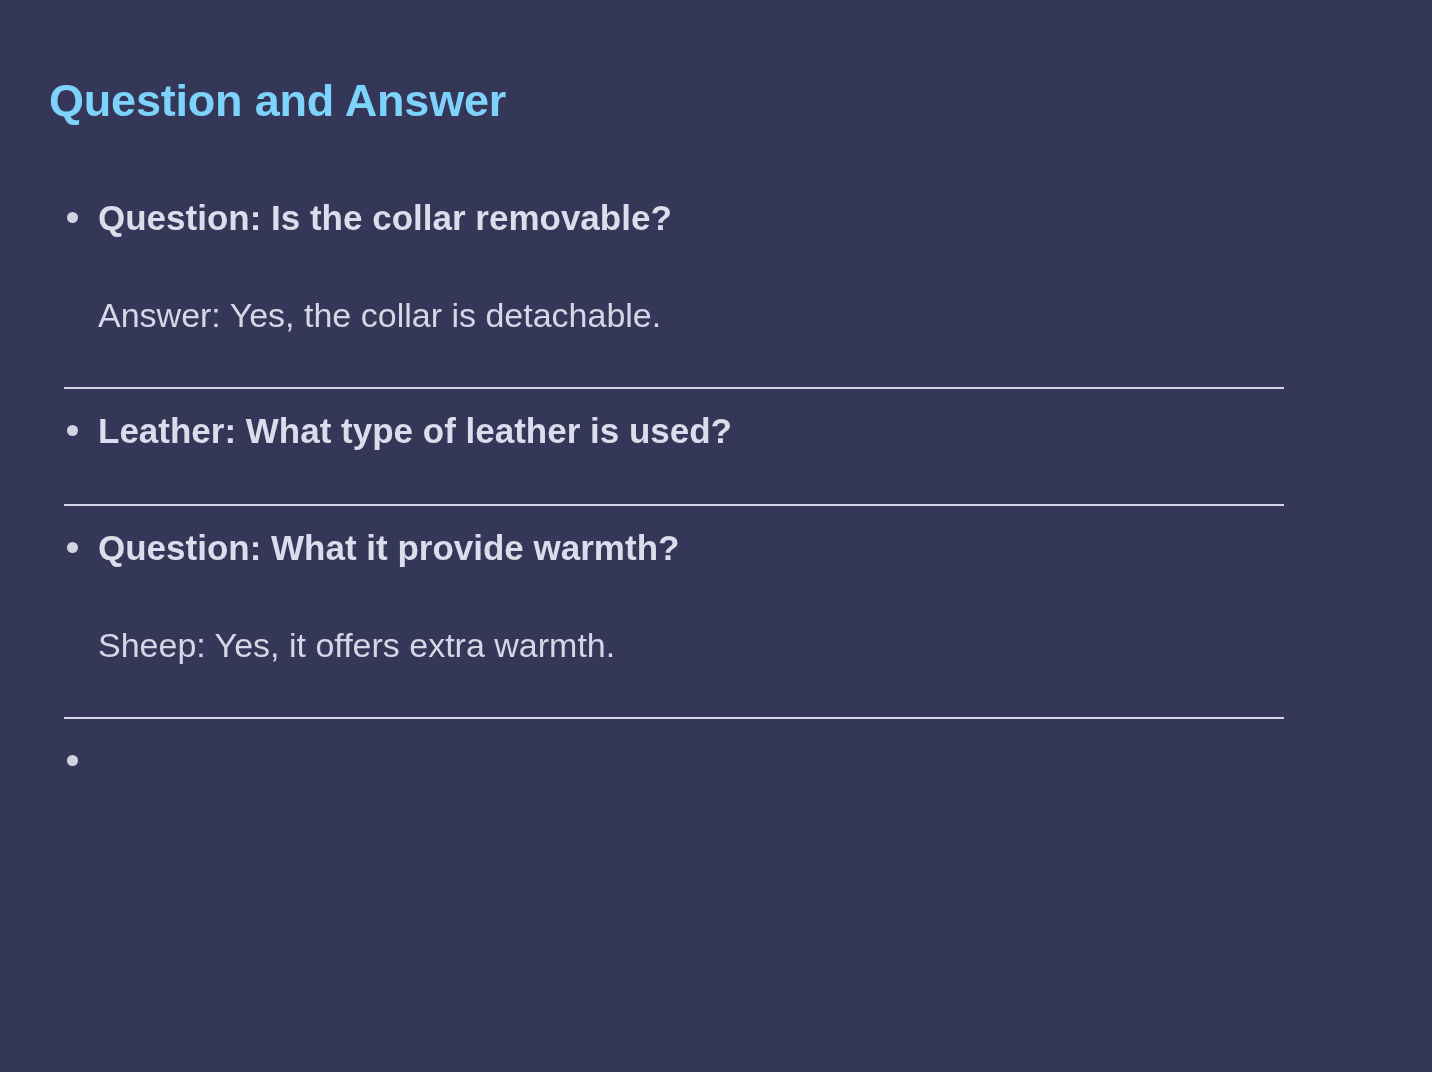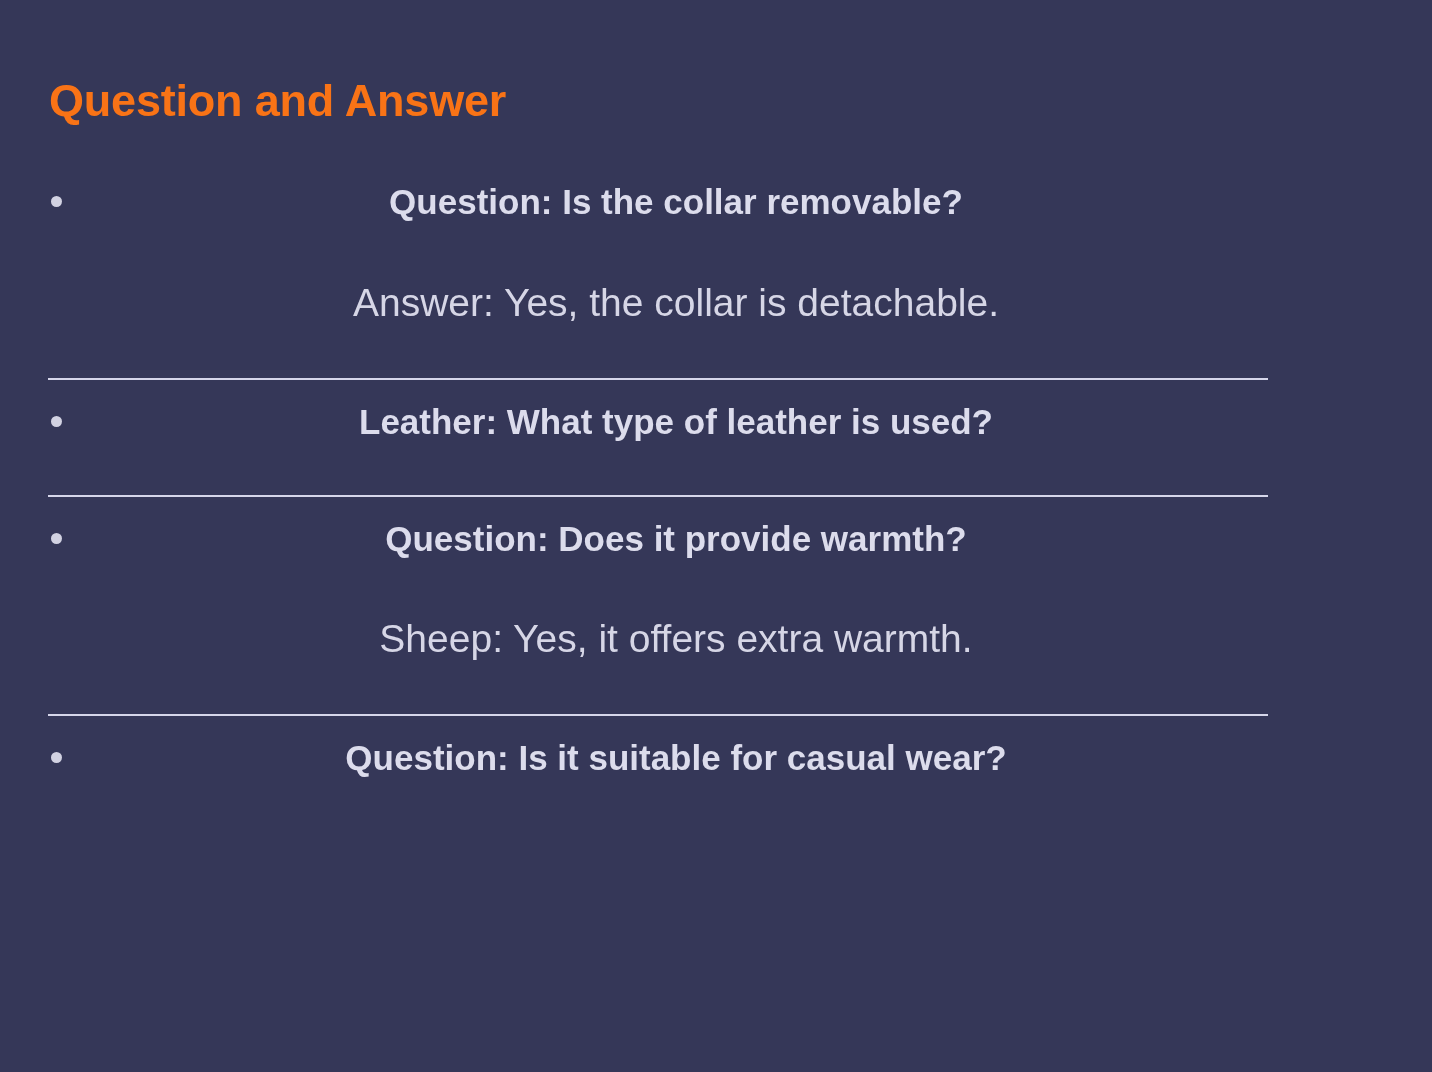--- a/index.html
+++ b/index.html
@@ -22,35 +22,34 @@
     box-sizing: border-box;
     padding: 0;
   }
 
   .page-title {
     position: absolute;
     left: 49px;
     top: 44px;
     font-size: 45px;
     font-weight: bold;
-    color: #f97316;
+    color: #7dd3fc;
     letter-spacing: -0.2px;
     line-height: 1.2;
     white-space: nowrap;
   }
 
   .qa-list {
     position: absolute;
     left: 0;
     top: 160px;
     width: 1316px;
     list-style: none;
-    margin: 0;
+    margin: 16px;
     padding: 0;
-    text-align: center;
   }
 
   .qa-item {
     position: relative;
     padding: 0;
     margin: 0;
   }
 
   .qa-row {
     position: relative;
@@ -76,21 +75,21 @@
     height: 11px;
     border-radius: 50%;
     background: #d2d2e2;
     display: block;
   }
 
   .answer-line {
     display: block;
     padding-left: 33px;
     margin-top: 53px;
-    font-size: 39px;
+    font-size: 34px;
     font-weight: normal;
     color: #d6d6e6;
     line-height: 1.28;
   }
 
   .qa-divider {
     height: 2px;
     background: #d6d6ea;
     margin: 50px 48px 0 48px;
     border: 0;
@@ -129,31 +128,30 @@
           <span>Leather: What type of leather is used?</span>
         </span>
       </div>
       <div class="qa-divider"></div>
     </li>
 
     <li class="qa-item">
       <div class="qa-row">
         <span class="question-line">
           <span class="bullet-icon"></span>
-          <span>Question: Does it provide warmth?</span>
+          <span>Question: What it provide warmth?</span>
         </span>
         <span class="answer-line">Sheep: Yes, it offers extra warmth.</span>
       </div>
       <div class="qa-divider"></div>
     </li>
 
     <li class="qa-item">
       <div class="qa-row">
         <span class="question-line">
           <span class="bullet-icon"></span>
-          <span>Question: Is it suitable for casual wear?</span>
         </span>
       </div>
 
     </li>
 
   </ul>
 </div>
 
 </body></html>

